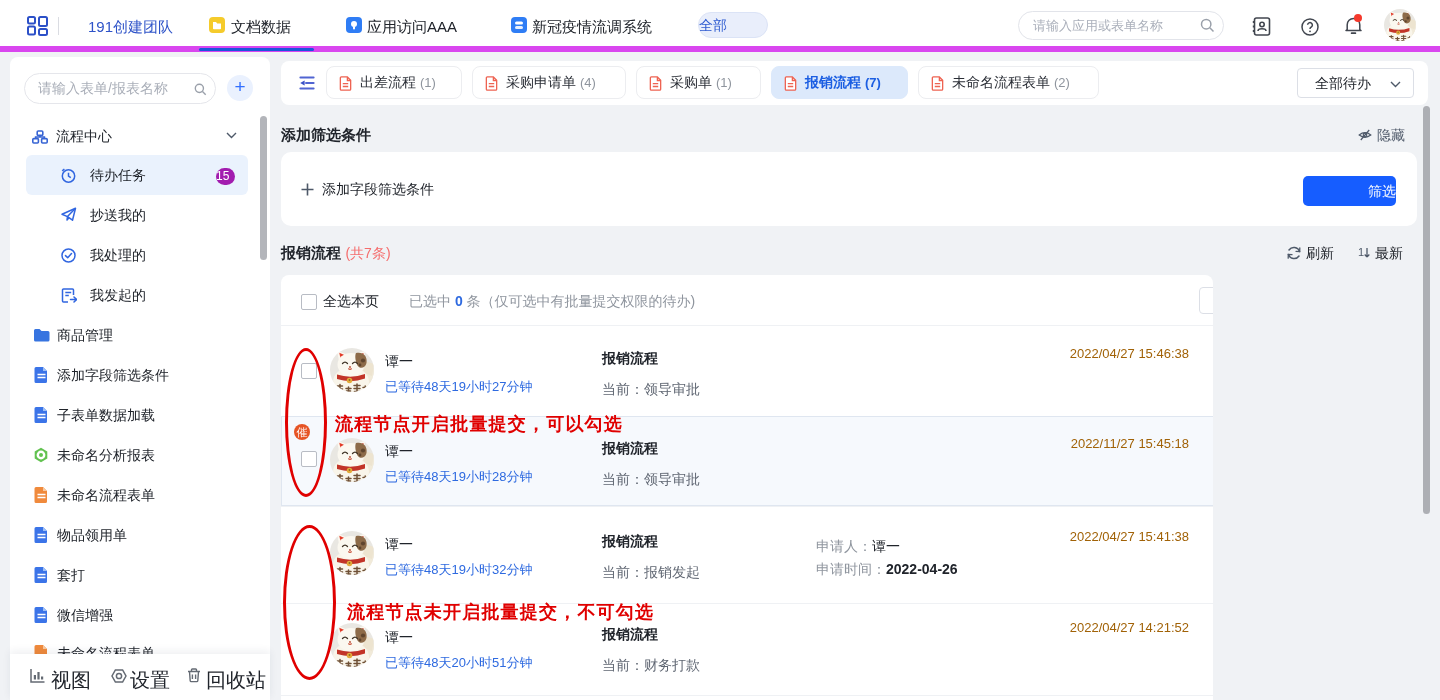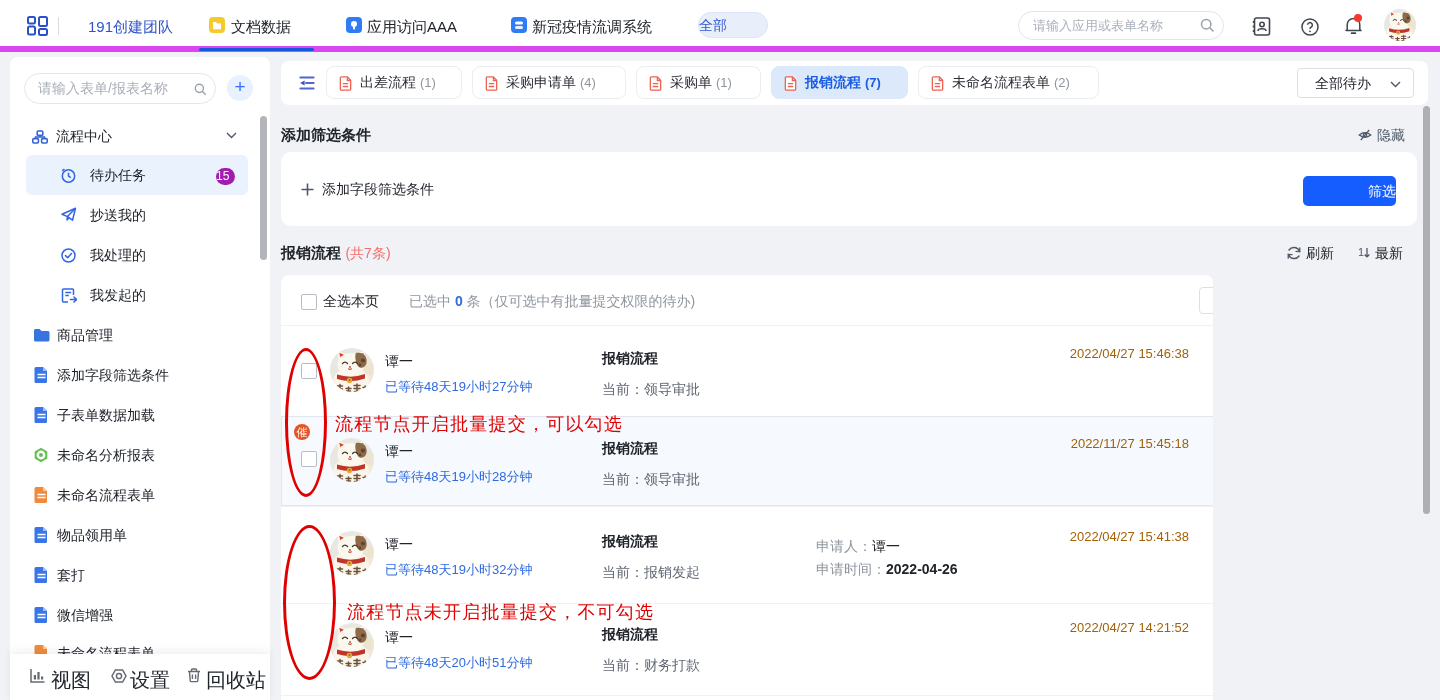--- a/index.html
+++ b/index.html
@@ -38,21 +38,21 @@
 .btn{position:absolute;top:12px;width:94px;height:27px;border-radius:4px;background:#fff;font-size:14px;text-align:center;line-height:25px}
 .rowdiv{position:absolute;left:0;width:1140px;height:1px;background:#eff1f4}
 .nm{position:absolute;font-size:14px;color:#20242b}
 .wait{position:absolute;font-size:13px;color:#2e6ae0}
 .tit{position:absolute;font-size:14px;font-weight:bold;color:#20242b}
 .cur{position:absolute;font-size:14px;color:#5f6672}
 .ts{position:absolute;font-size:13px;color:#a16207;right:24px;text-align:center}
 .av{position:absolute;left:49px;width:44px;height:44px}
 
 .rell{position:absolute;border:3px solid #e00000;border-radius:50%;z-index:20}
-.rtxt{position:absolute;font-size:18px;font-weight:normal;color:#e00000;z-index:20;letter-spacing:1.2px;white-space:nowrap}
+.rtxt{position:absolute;font-size:18px;font-weight:bold;color:#e00000;z-index:20;letter-spacing:1.2px;white-space:nowrap}
 .cui{position:absolute;left:294px;top:424px;width:16px;height:16px;border-radius:50%;background:#e65425;color:#fff;font-size:11px;text-align:center;line-height:16px;z-index:21}
 .mbar{position:absolute;left:1423px;top:106px;width:7px;height:408px;background:#adafb4;border-radius:4px;z-index:10}
 </style>
 </head>
 <body>
 <svg width="0" height="0" style="position:absolute">
 <defs>
 <g id="cat">
  <circle cx="22" cy="22" r="22" fill="#e9e7e2"></circle>
  <clipPath id="cc">

